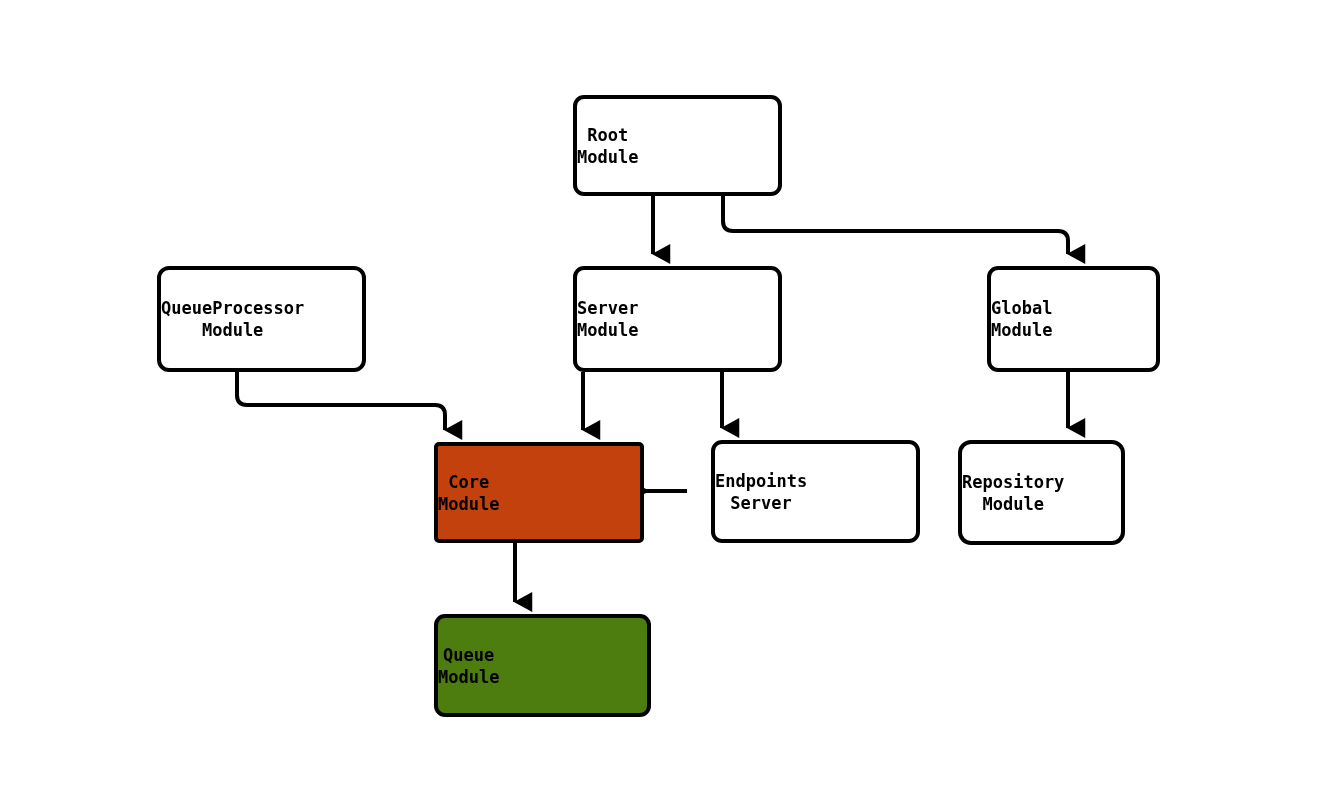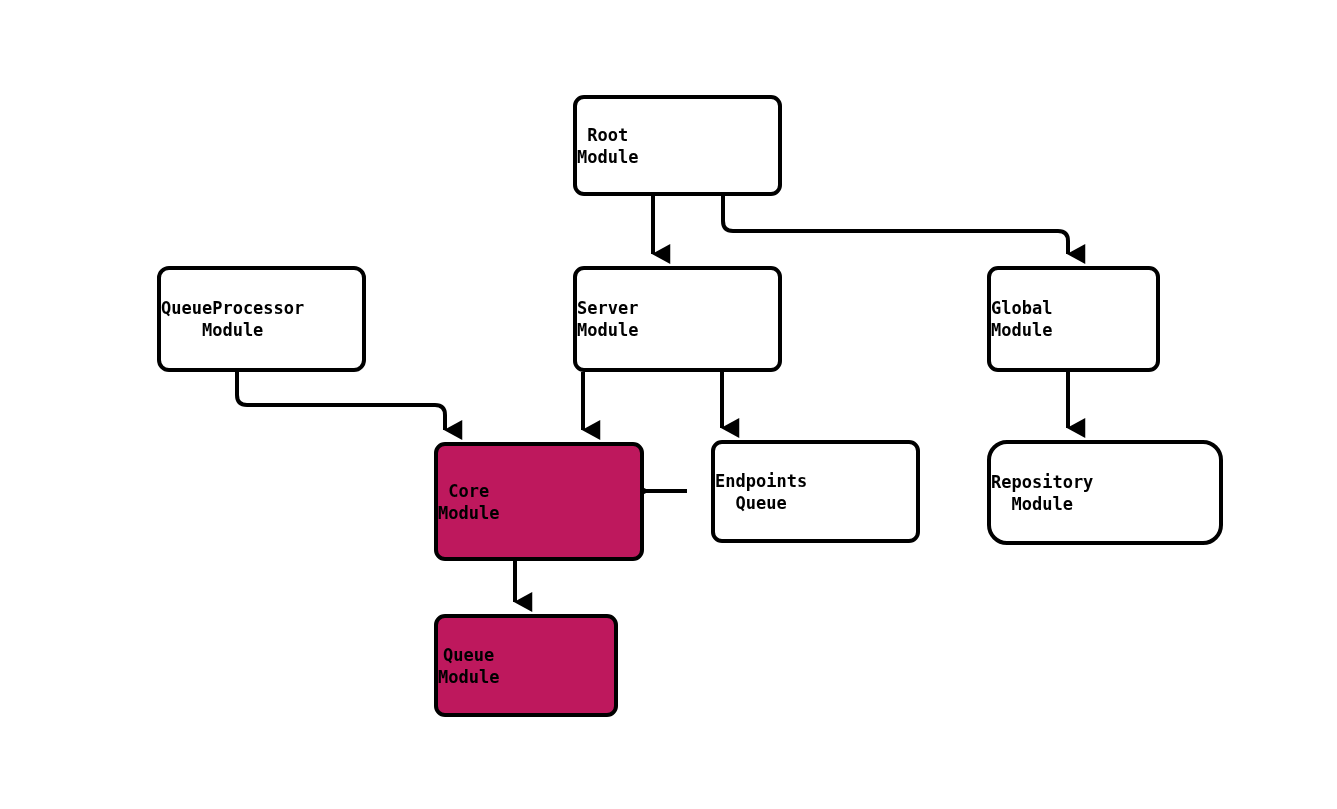--- a/index.html
+++ b/index.html
@@ -85,31 +85,31 @@
 Module</span>
       </div>
       <div class="node" style="left: 549px; top: 266px; width: 209px; height: 106px; border-color: rgb(0, 0, 0); background: rgb(255, 255, 255); border-width: 4px; border-radius: 11px;">
         <span class="node-label">Server
 Module</span>
       </div>
       <div class="node" style="left: 963px; top: 266px; width: 173px; height: 106px; border-color: rgb(0, 0, 0); background: rgb(255, 255, 255); border-width: 4px; border-radius: 11px;">
         <span class="node-label">Global
 Module</span>
       </div>
-      <div class="node" style="left: 410px; top: 442px; width: 210px; height: 119px; border-color: rgb(0, 0, 0); background: #be185d; border-width: 4px; border-radius: 11px;">
+      <div class="node" style="left: 410px; top: 442px; width: 210px; height: 101px; border-color: rgb(0, 0, 0); background: #c2410c; border-width: 4px; border-radius: 5px;">
         <span class="node-label">Core
 Module</span>
       </div>
       <div class="node" style="left: 687px; top: 440px; width: 209px; height: 103px; border-color: rgb(0, 0, 0); background: rgb(255, 255, 255); border-width: 4px; border-radius: 11px;">
         <span class="node-label">Endpoints
-Queue</span>
+Server</span>
       </div>
-      <div class="node" style="left: 963px; top: 440px; width: 236px; height: 105px; border-color: rgb(0, 0, 0); background: rgb(255, 255, 255); border-width: 4px; border-radius: 20px;">
+      <div class="node" style="left: 934px; top: 440px; width: 167px; height: 105px; border-color: rgb(0, 0, 0); background: rgb(255, 255, 255); border-width: 4px; border-radius: 13px;">
         <span class="node-label">Repository
 Module</span>
       </div>
-      <div class="node" style="left: 410px; top: 614px; width: 184px; height: 103px; border-color: rgb(0, 0, 0); background: #be185d; border-width: 4px; border-radius: 11px;">
+      <div class="node" style="left: 410px; top: 614px; width: 217px; height: 103px; border-color: rgb(0, 0, 0); background: #4d7c0f; border-width: 4px; border-radius: 11px;">
         <span class="node-label">Queue
 Module</span>
       </div>
     </div>
 
 </div>
 
 </body></html>

